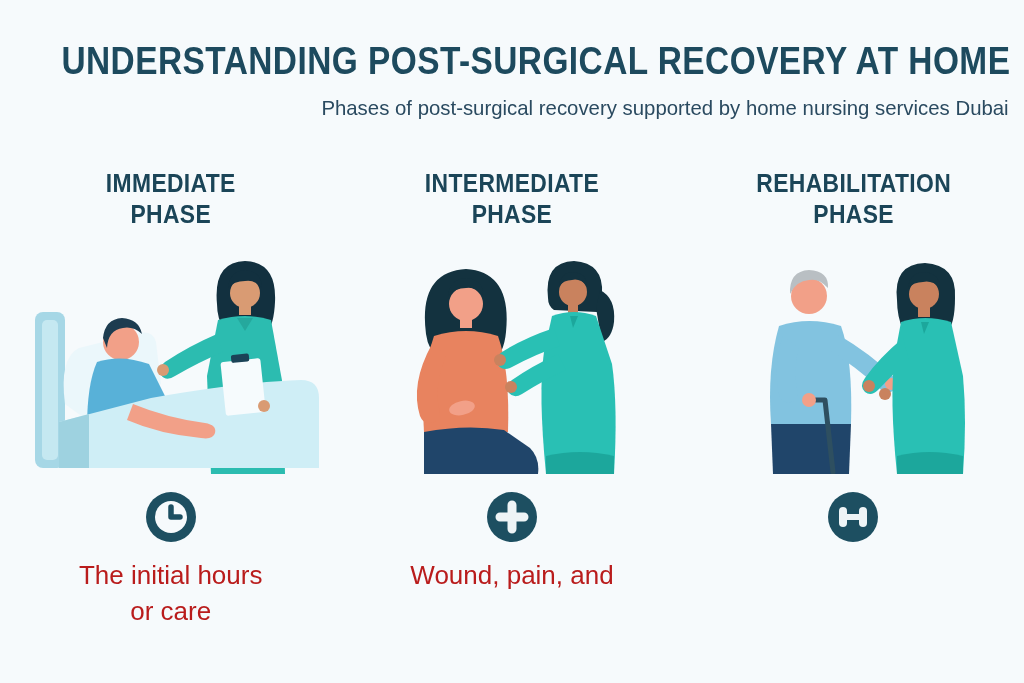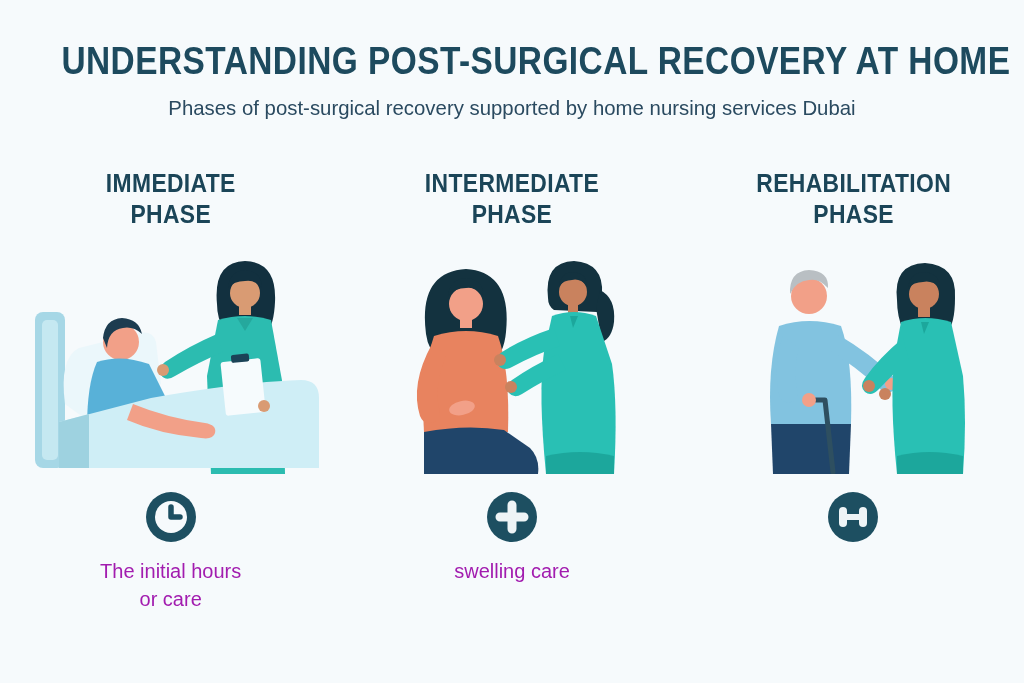--- a/index.html
+++ b/index.html
@@ -7,21 +7,21 @@
   .page {
     position: relative;
     width: 1024px;
     height: 683px;
     margin: 0 auto;
     background: #f6fafc;
     font-family: "Liberation Sans", sans-serif;
     color: #1d4a5e;
     overflow: hidden;
   }
-  .header { text-align: center; padding-top: 40px; }
+  .header { text-align: right; padding-top: 40px; }
   .title {
     font-size: 38px;
     font-weight: bold;
     color: #1d4a5e;
     letter-spacing: 0.5px;
     transform: scaleX(0.88);
     transform-origin: 50% 50%;
     white-space: nowrap;
   }
   .subtitle {
@@ -47,24 +47,24 @@
     color: #1b4558;
     letter-spacing: 0.4px;
     transform: scaleX(0.88);
     transform-origin: 50% 0;
     height: 62px;
   }
   .illus { width: 300px; height: 238px; margin-top: 6px; }
   .icon-wrap { width: 54px; height: 54px; margin-top: 16px; }
   .caption {
     margin-top: 13px;
-    font-size: 20px;
+    font-size: 26px;
     line-height: 1.4;
     text-align: center;
-    color: #a21caf;
+    color: #b91c1c;
   }
 </style>
 </head>
 <body>
 
 <div class="page">
 
   <div class="header">
     <div class="title">UNDERSTANDING POST-SURGICAL RECOVERY AT HOME</div>
     <div class="subtitle">Phases of post-surgical recovery supported by home nursing services Dubai</div>
@@ -148,21 +148,21 @@
         <path d="M192,92 Q162,102 140,116 Q132,122 136,129 Q141,136 150,131 Q174,118 198,110 Z" fill="#29c0b4"></path>
         <circle cx="138" cy="124" r="6" fill="#c9825e"></circle>
         <path d="M196,118 Q170,130 150,144 Q142,150 147,157 Q152,163 160,158 Q182,144 204,134 Z" fill="#29c0b4"></path>
         <circle cx="149" cy="151" r="6" fill="#c9825e"></circle>
       </svg>
       <svg class="icon-wrap" viewBox="0 0 54 54">
         <circle cx="27" cy="27" r="25" fill="#1d4f61"></circle>
         <path d="M27 15 V39 M15 27 H39" stroke="#eef4f6" stroke-width="9" stroke-linecap="round"></path>
       </svg>
       <div class="caption">
-        <div>swelling care</div>
+        <div>Wound, pain, and</div>
       </div>
     </div>
 
     <div class="phase">
       <div class="phase-title">
         <div>REHABILITATION</div>
         <div>PHASE</div>
       </div>
       <svg class="illus" viewBox="0 0 300 238">
 

